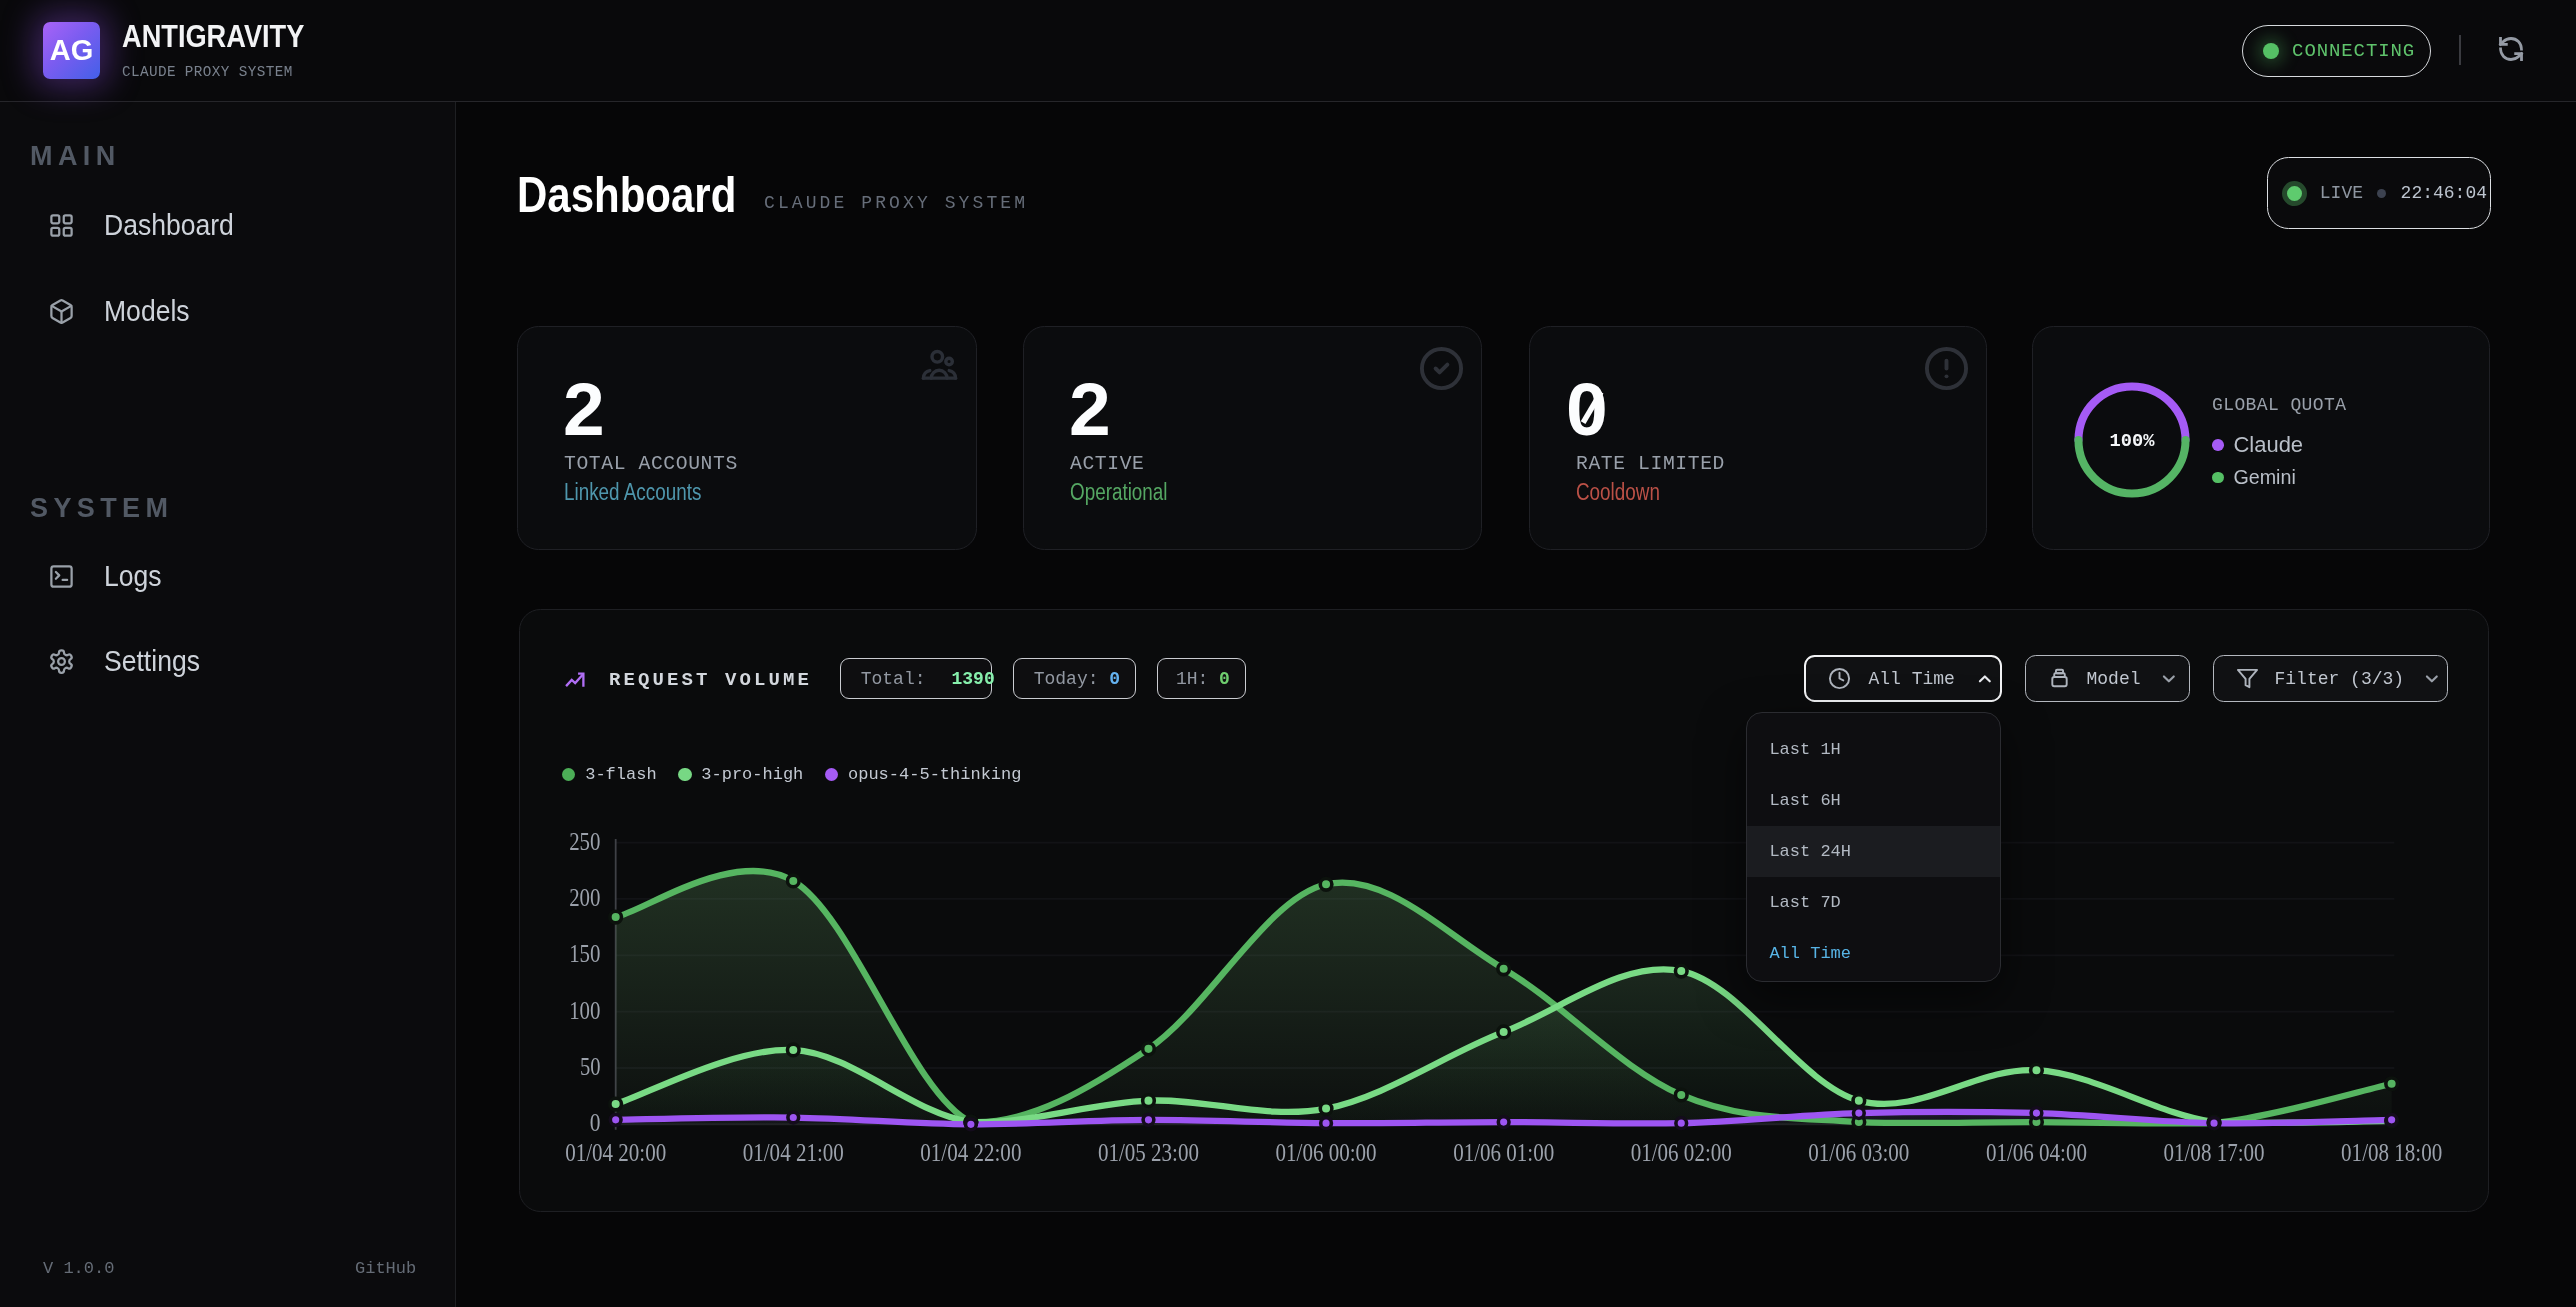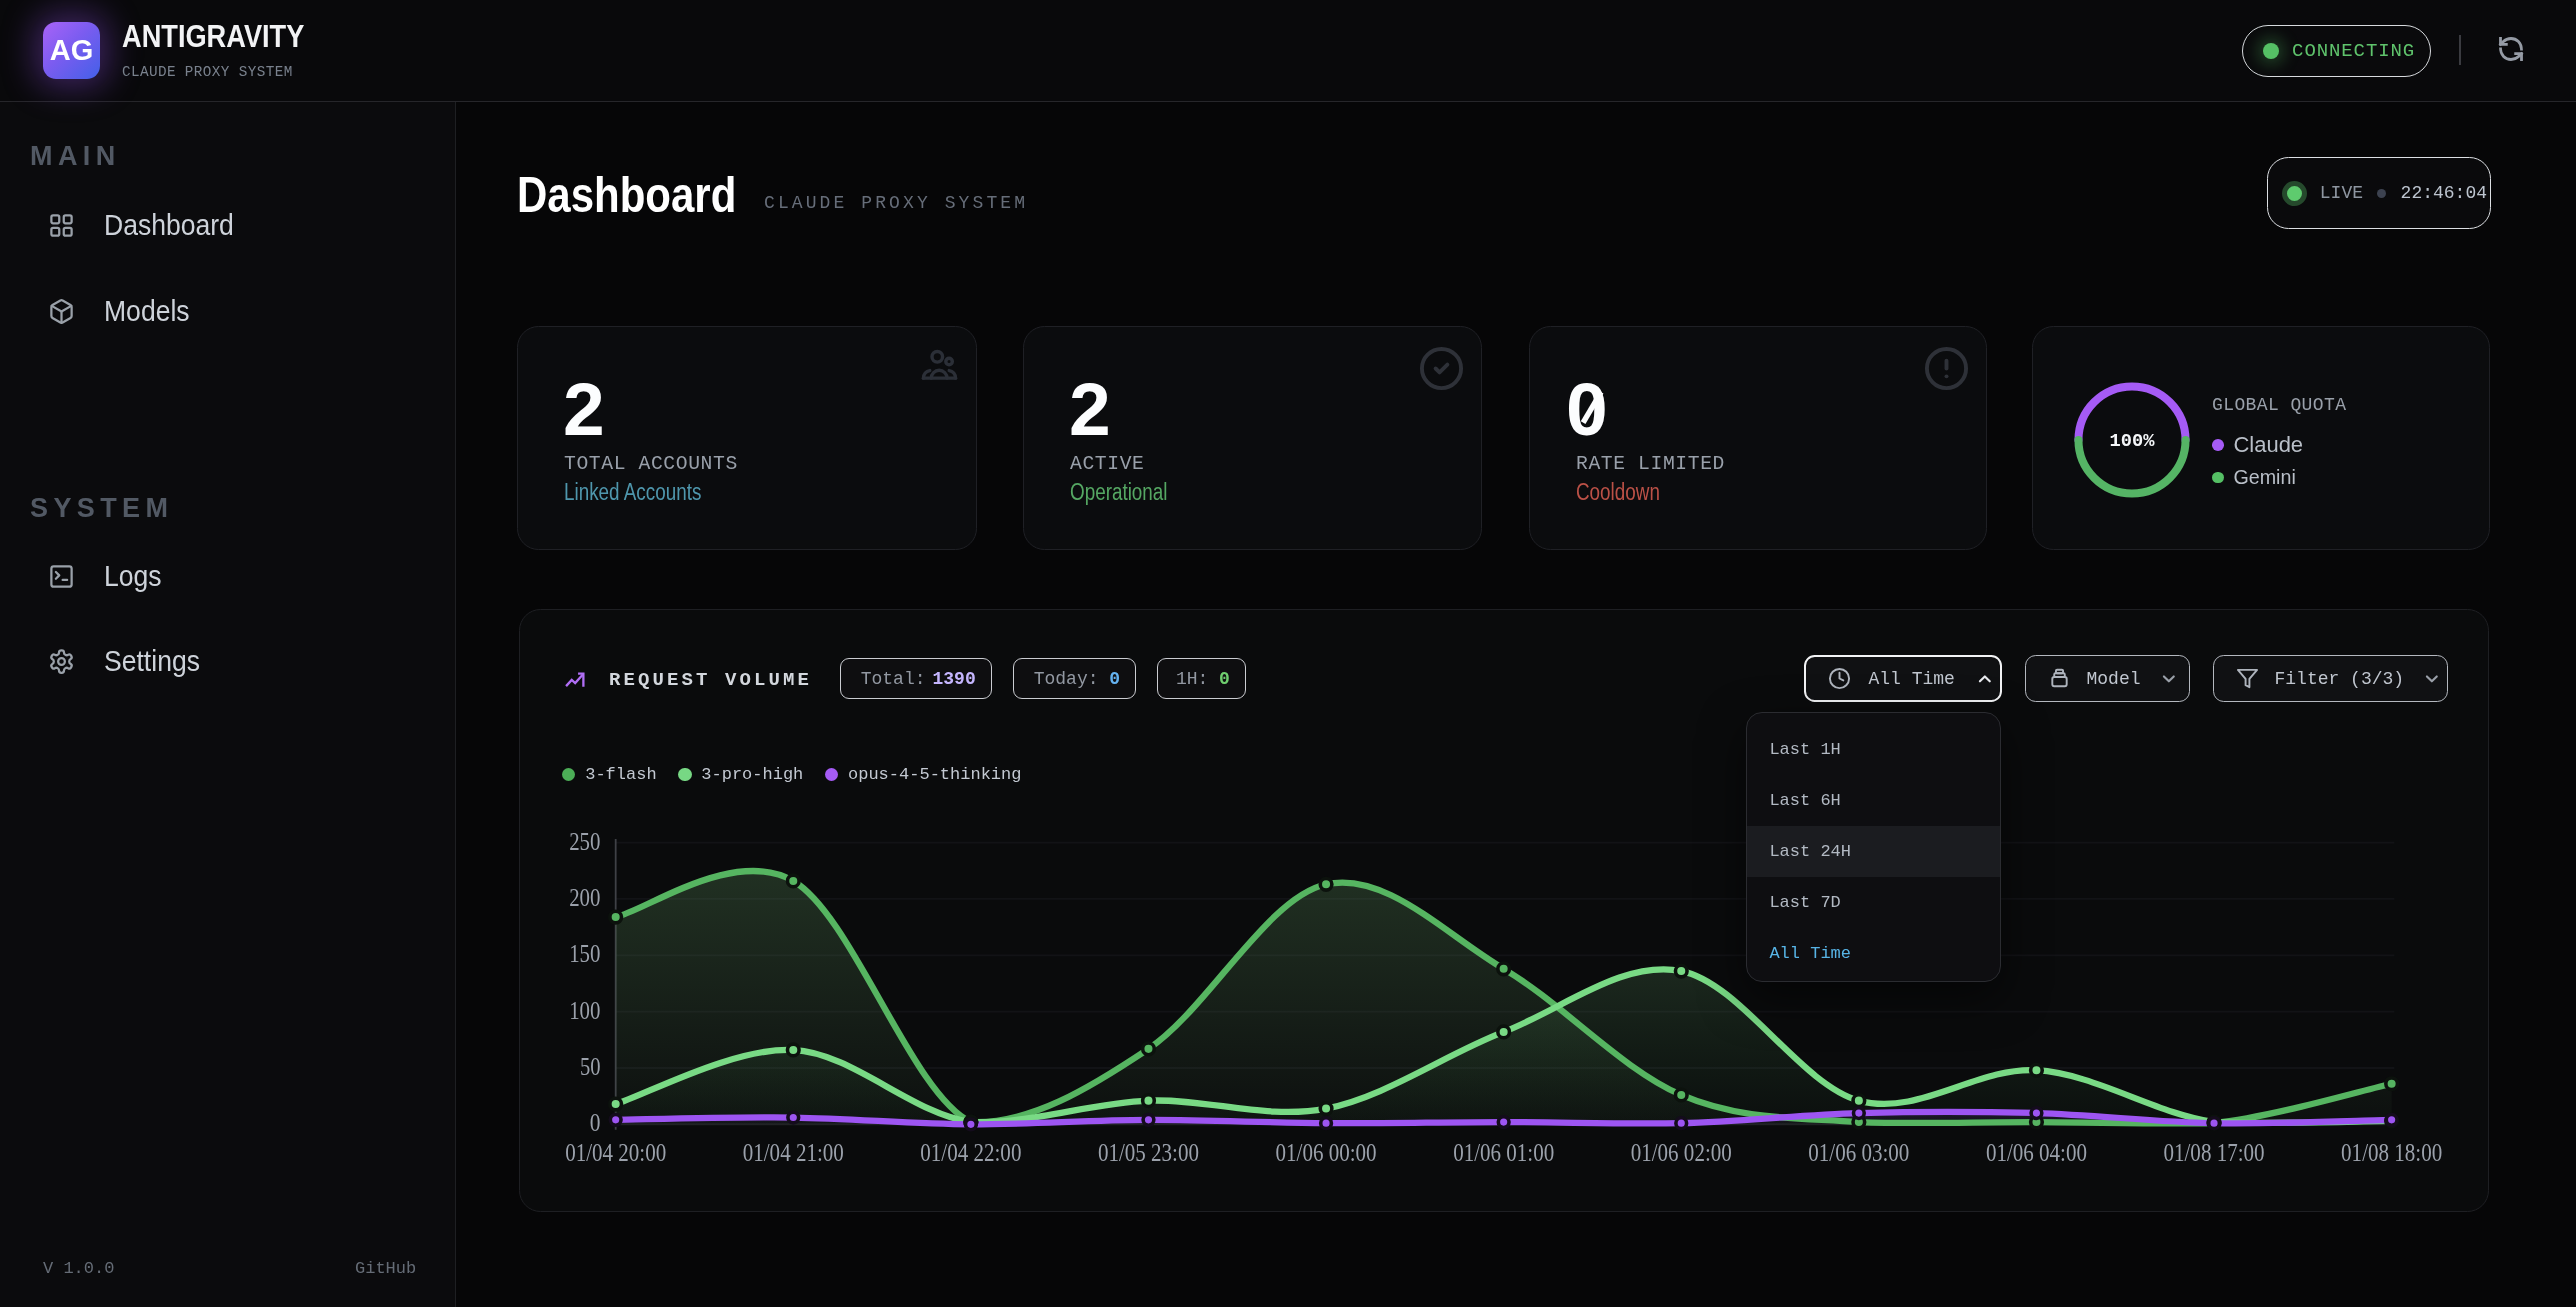--- a/index.html
+++ b/index.html
@@ -2,21 +2,21 @@
 <html style="font-size:14.3px"><head>
 <meta charset="utf-8">
 <style>
   * { margin:0; padding:0; box-sizing:border-box; }
   html,body { width:2576px; height:1308px; background:#060607; overflow:hidden;
     font-family:"Liberation Sans", sans-serif; }
   .abs { position:absolute; }
   
   .header { position:absolute; left:0; top:0; width:2576px; height:102px;
     background:#09090b; border-bottom:1.8px solid #26262a; z-index:5; }
-  .logo { position:absolute; left:43px; top:21.5px; width:57px; height:57px; border-radius:13px;
+  .logo { position:absolute; left:43px; top:21.5px; width:57px; height:57px; border-radius:7px;
     background:linear-gradient(135deg,#a963f7 0%, #7b5cf0 45%, #4360e8 100%);
     box-shadow:0 0 32px 9px rgba(150,80,240,0.35);
     display:flex; align-items:center; justify-content:center;
     color:#fff; font-weight:bold; font-size:29px; }
   .brand { position:absolute; left:122px; top:18px; }
   .brand .t1 { font-size:32px; font-weight:bold; color:#f2f3f5; transform:scaleX(0.85); transform-origin:left top; }
   .brand .t2 { font-family:"Liberation Mono", monospace; font-size:14.3px; color:#79818d;
     letter-spacing:0.4px; margin-top:9px; }
   .connpill { position:absolute; left:2242px; top:25px; width:189px; height:52px;
     border:1.8px solid #d7dade; border-radius:26px; background:#0a0a0c;
@@ -199,21 +199,21 @@
 
 <div class="chartcard">
   <svg class="abs" style="left:43px; top:60px;" width="25" height="18" viewBox="0 0 24 21" fill="none" stroke="#b06ef5" stroke-width="2.7" stroke-linecap="butt" stroke-linejoin="miter">
     <polyline points="1 18.8 7.6 11.6 11.6 15.2 20.6 5.2"></polyline>
     <polyline points="15.0 4.2 21.2 4.2 21.2 19.6"></polyline>
   </svg>
   <div class="ct-title">REQUEST VOLUME</div>
 
   <div class="badge" style="left:320px; width:152px;">
     <span style="margin-left:19.7px;">Total:</span>
-      <span style="color:#c4b5fd; font-weight:bold; margin-left:7px;">1390</span>
+      <span style="color:#86efac; font-weight:bold; margin-left:26px;">1390</span>
   </div>
   <div class="badge" style="left:493px; width:123px;">
     <span style="margin-left:19.7px;">Today:</span>
       <span style="color:#64b2f0; font-weight:bold; margin-left:10.7px;">0</span>
   </div>
   <div class="badge" style="left:637px; width:89px;">
     <span style="margin-left:18px;">1H:</span>
       <span style="color:#6fcf6f; font-weight:bold; margin-left:10.7px;">0</span>
   </div>
 

